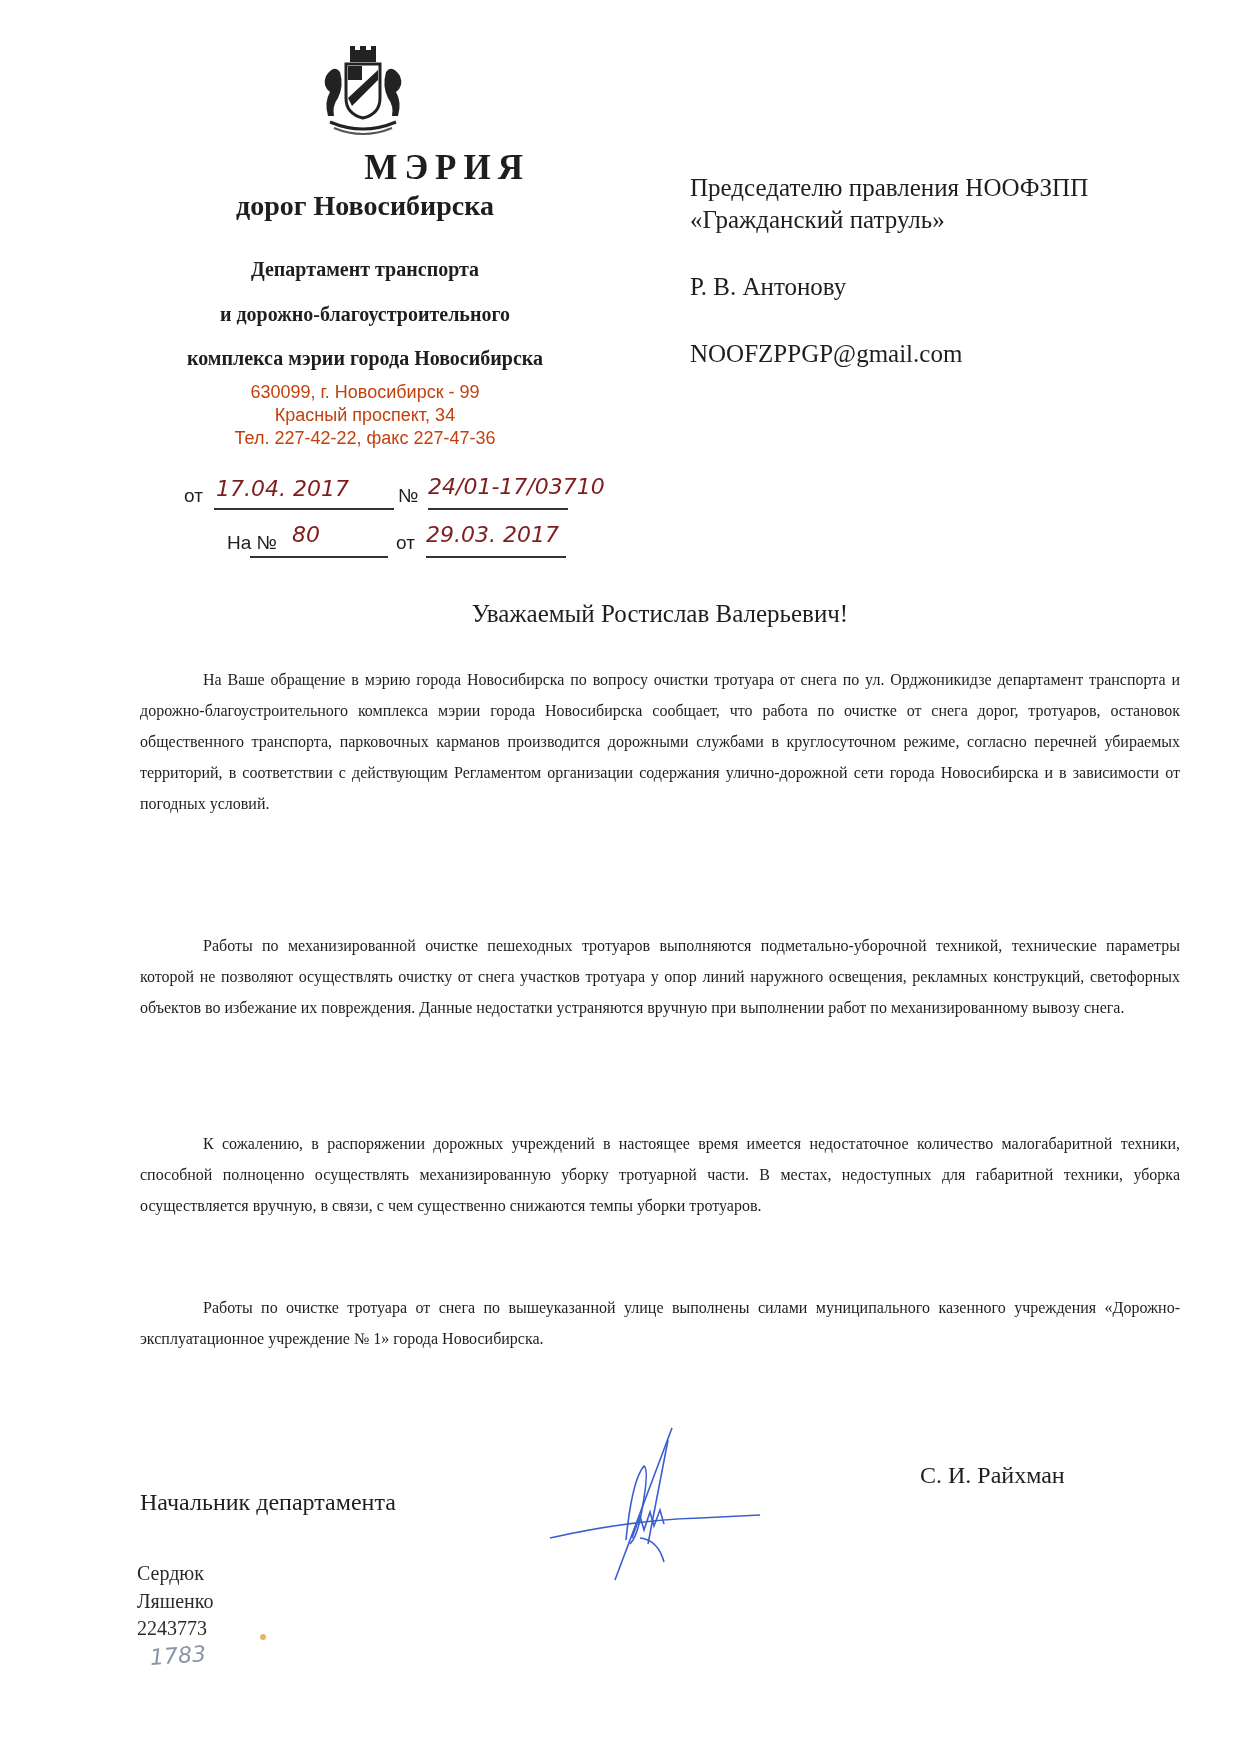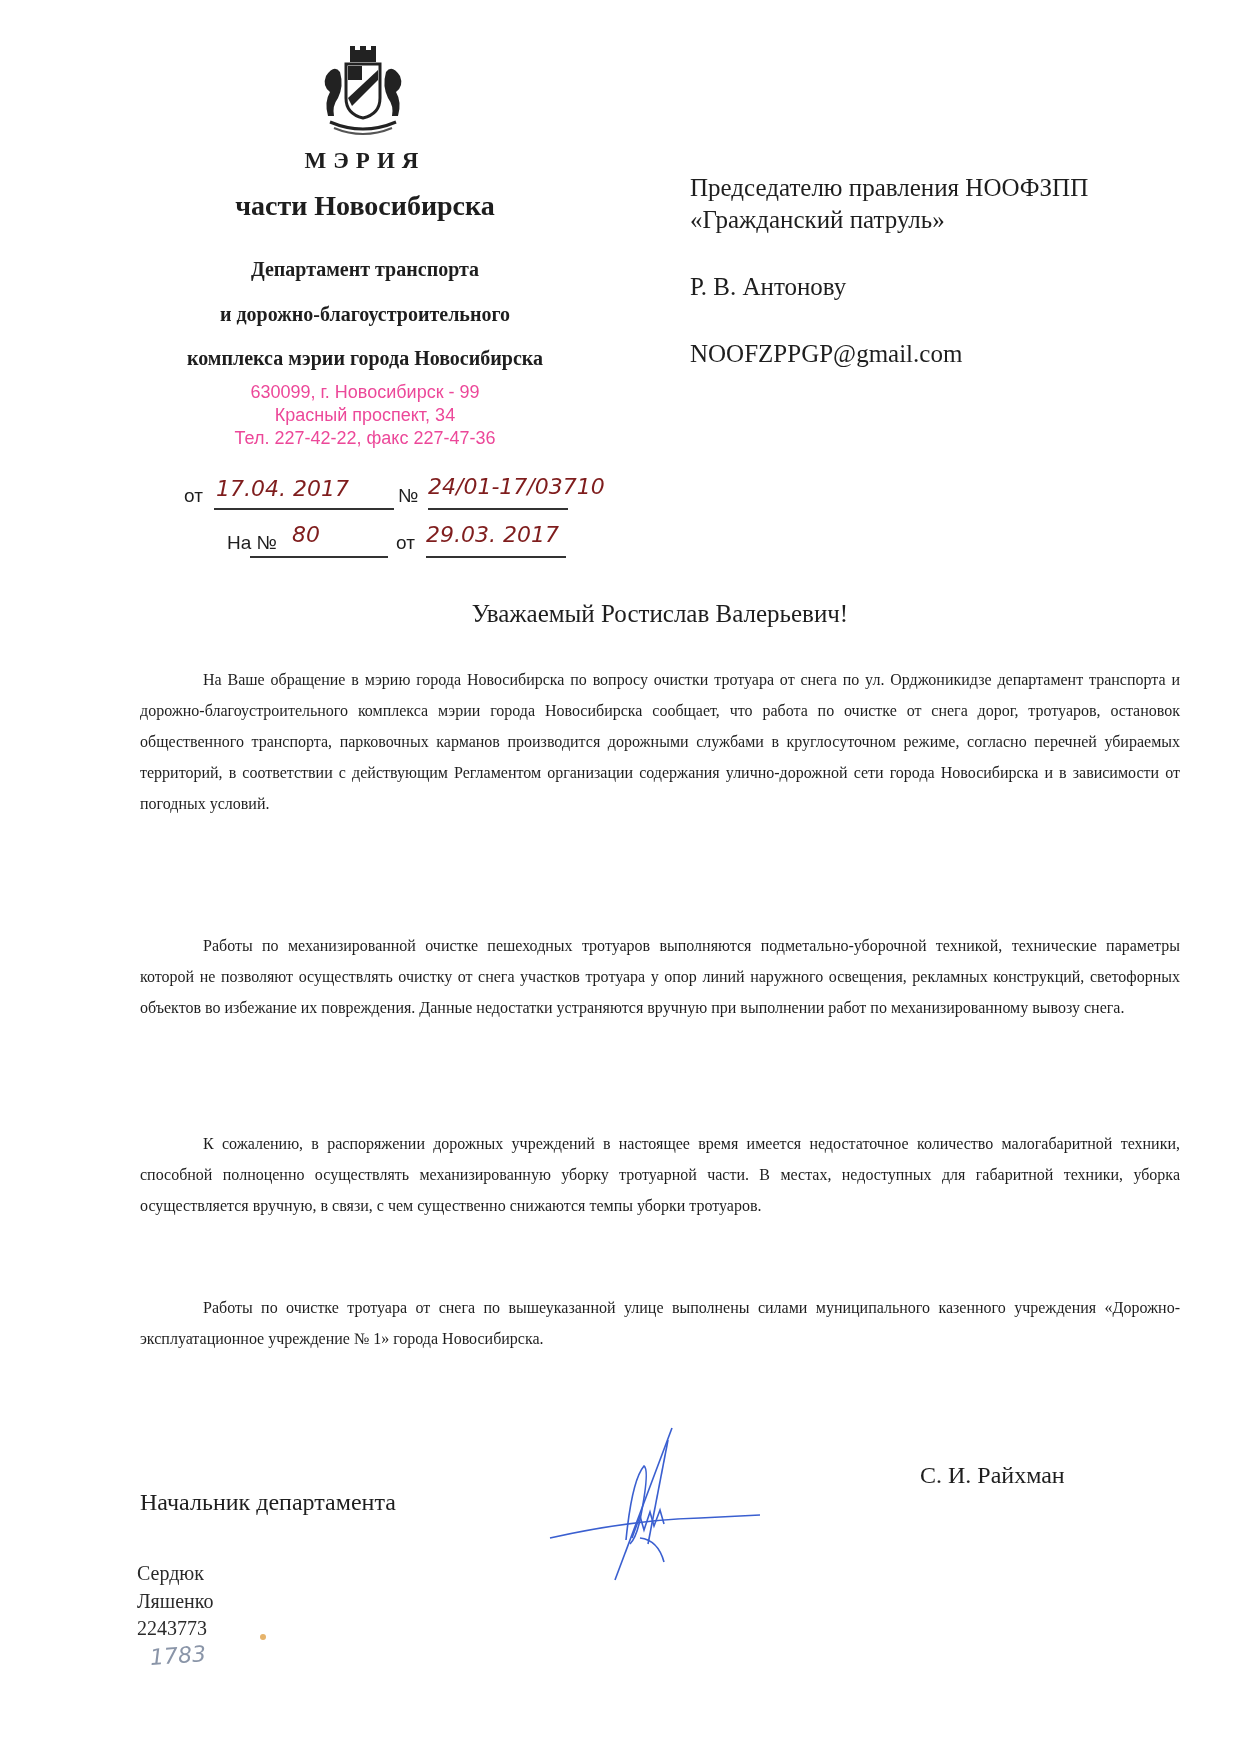--- a/index.html
+++ b/index.html
@@ -4,27 +4,27 @@
   <style>
     html, body { margin: 0; padding: 0; background: #ffffff; }
     body { width: 1242px; height: 1754px; position: relative; overflow: hidden; color: #1e1e1e; }
     .abs { position: absolute; }
     .serif { font-family: "Liberation Serif", "DejaVu Serif", serif; }
     .sans { font-family: "Liberation Sans", "DejaVu Sans", sans-serif; }
     .hand { font-family: "DejaVu Sans", sans-serif; font-style: italic; color: #7f1d1d; }
 
     
     #emblem { left: 320px; top: 46px; width: 86px; height: 90px; }
-    #mayor-title { left: 200px; top: 148px; width: 330px; text-align: center; font-size: 23px; font-weight: bold; letter-spacing: 7px; }
+    #mayor-title { left: 200px; top: 148px; width: 330px; text-align: right; font-size: 35px; font-weight: bold; letter-spacing: 7px; }
     #mayor-city { left: 180px; top: 190px; width: 370px; text-align: center; font-size: 28px; font-weight: bold; }
     .dept { left: 140px; width: 450px; text-align: center; font-size: 20px; font-weight: bold; }
     #dept-1 { top: 258px; }
     #dept-2 { top: 303px; }
     #dept-3 { top: 347px; }
-    .addr { left: 180px; width: 370px; text-align: center; font-size: 18px; color: #ec4899; }
+    .addr { left: 180px; width: 370px; text-align: center; font-size: 18px; color: #c2410c; }
     #addr-1 { top: 382px; }
     #addr-2 { top: 405px; }
     #addr-3 { top: 428px; }
 
     
     .reg-label { font-size: 19px; }
     .reg-line { border-bottom: 2px solid #333; height: 26px; }
     .reg-val { font-size: 22px; white-space: nowrap; }
 
     
@@ -68,21 +68,21 @@
     <path d="M28 52 L58 24 L58 34 L32 60 Z" fill="#222"></path>
     <rect x="28" y="20" width="14" height="14" fill="#222"></rect>
     <path d="M6 30 Q14 18 20 26 Q24 40 18 52 Q12 60 14 70 L8 70 Q4 56 10 46 Q2 40 6 30 Z" fill="#222"></path>
     <path d="M80 30 Q72 18 66 26 Q62 40 68 52 Q74 60 72 70 L78 70 Q82 56 76 46 Q84 40 80 30 Z" fill="#222"></path>
     <path d="M10 76 Q43 90 76 76" fill="none" stroke="#222" stroke-width="3"></path>
     <path d="M14 82 Q43 94 72 82" fill="none" stroke="#555" stroke-width="2"></path>
   </svg>
 </div>
 
 <div id="mayor-title" class="abs serif">МЭРИЯ</div>
-<div id="mayor-city" class="abs serif">части Новосибирска</div>
+<div id="mayor-city" class="abs serif">дорог Новосибирска</div>
 
 <div id="dept-1" class="abs serif dept">Департамент транспорта</div>
 <div id="dept-2" class="abs serif dept">и дорожно-благоустроительного</div>
 <div id="dept-3" class="abs serif dept">комплекса мэрии города Новосибирска</div>
 
 <div id="addr-1" class="abs sans addr">630099, г. Новосибирск - 99</div>
 <div id="addr-2" class="abs sans addr">Красный проспект, 34</div>
 <div id="addr-3" class="abs sans addr">Тел. 227-42-22, факс 227-47-36</div>
 
 <div class="abs sans reg-label" style="left:184px; top:485px;">от</div>

